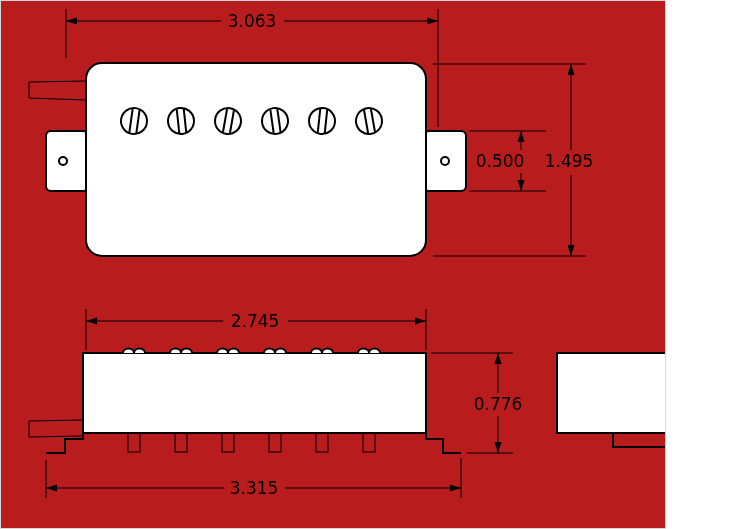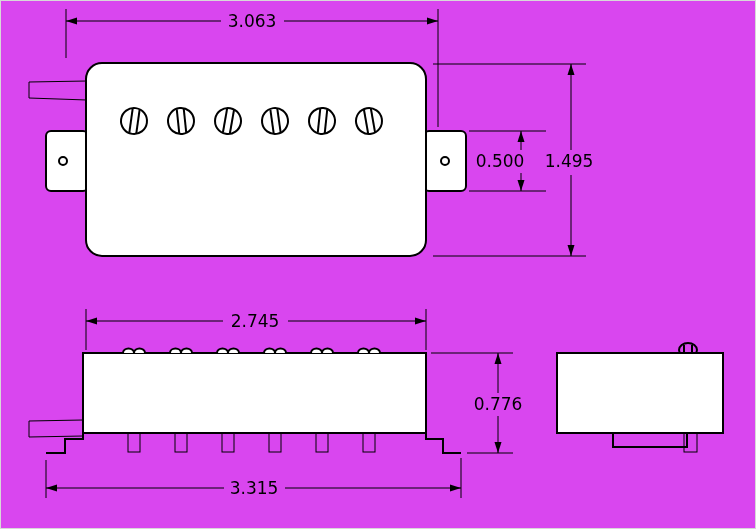--- a/index.html
+++ b/index.html
@@ -1,16 +1,16 @@
 <!DOCTYPE html>
 <html><head>
 <meta charset="utf-8">
 <style>
   html,body{margin:0;padding:0;background:#fff;}
-  .page{position:relative;width:756px;height:529px;background:#d946ef;overflow:hidden;
+  .page{position:relative;width:666px;height:529px;background:#b91c1c;overflow:hidden;
         border:1px solid #d8d8d8;box-sizing:border-box;}
   svg{display:block;}
   text{font-family:"DejaVu Sans","Liberation Sans",sans-serif;font-size:17px;fill:#000;}
   .obj{stroke:#000;stroke-width:2;fill:none;}
   .objw{stroke:#000;stroke-width:2;fill:#fff;}
   .dim{stroke:#000;stroke-width:1;fill:none;}
   .arr{fill:#000;stroke:none;}
 </style>
 </head>
 <body>

